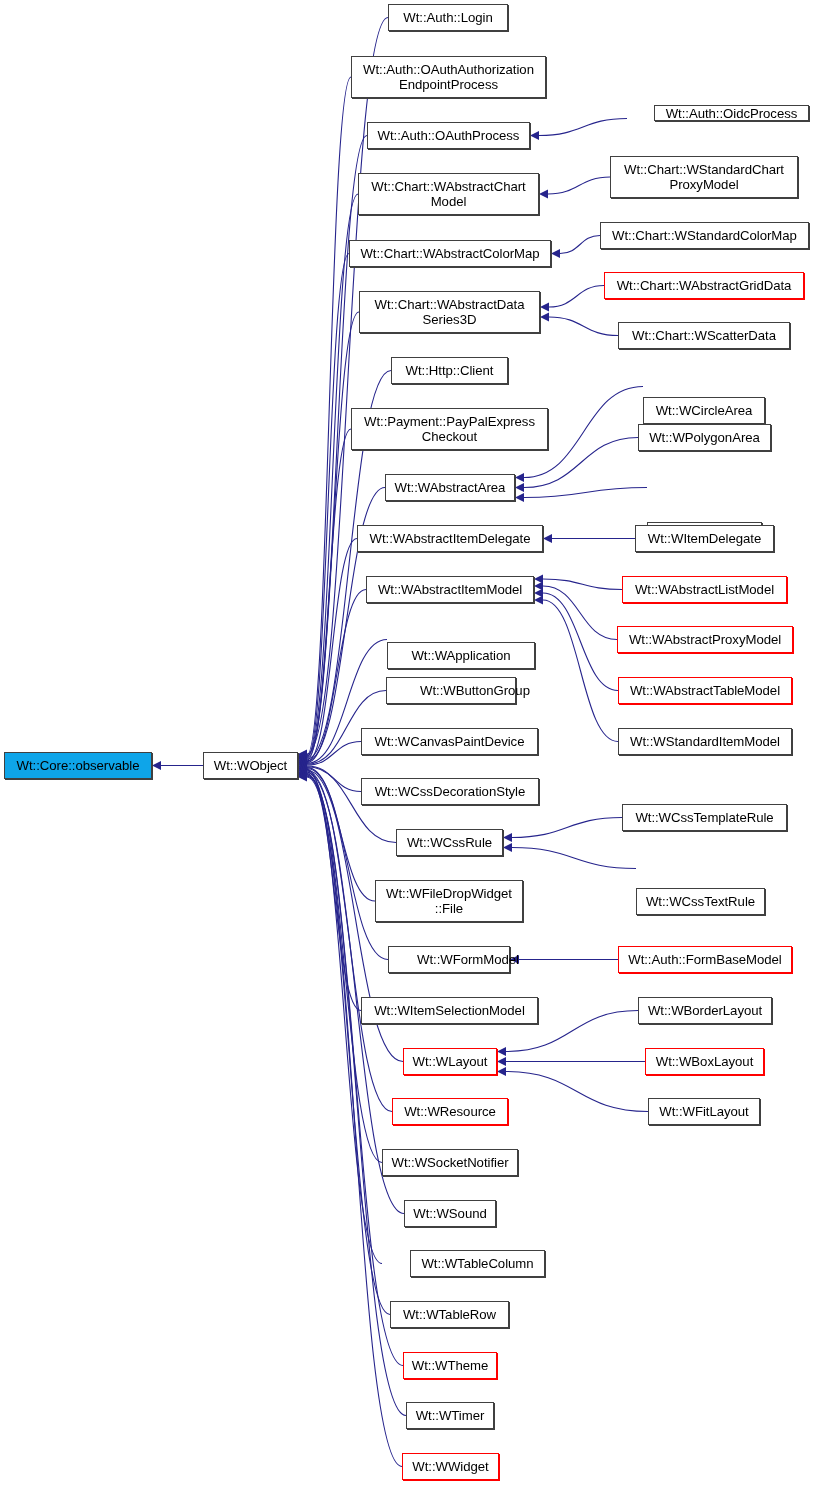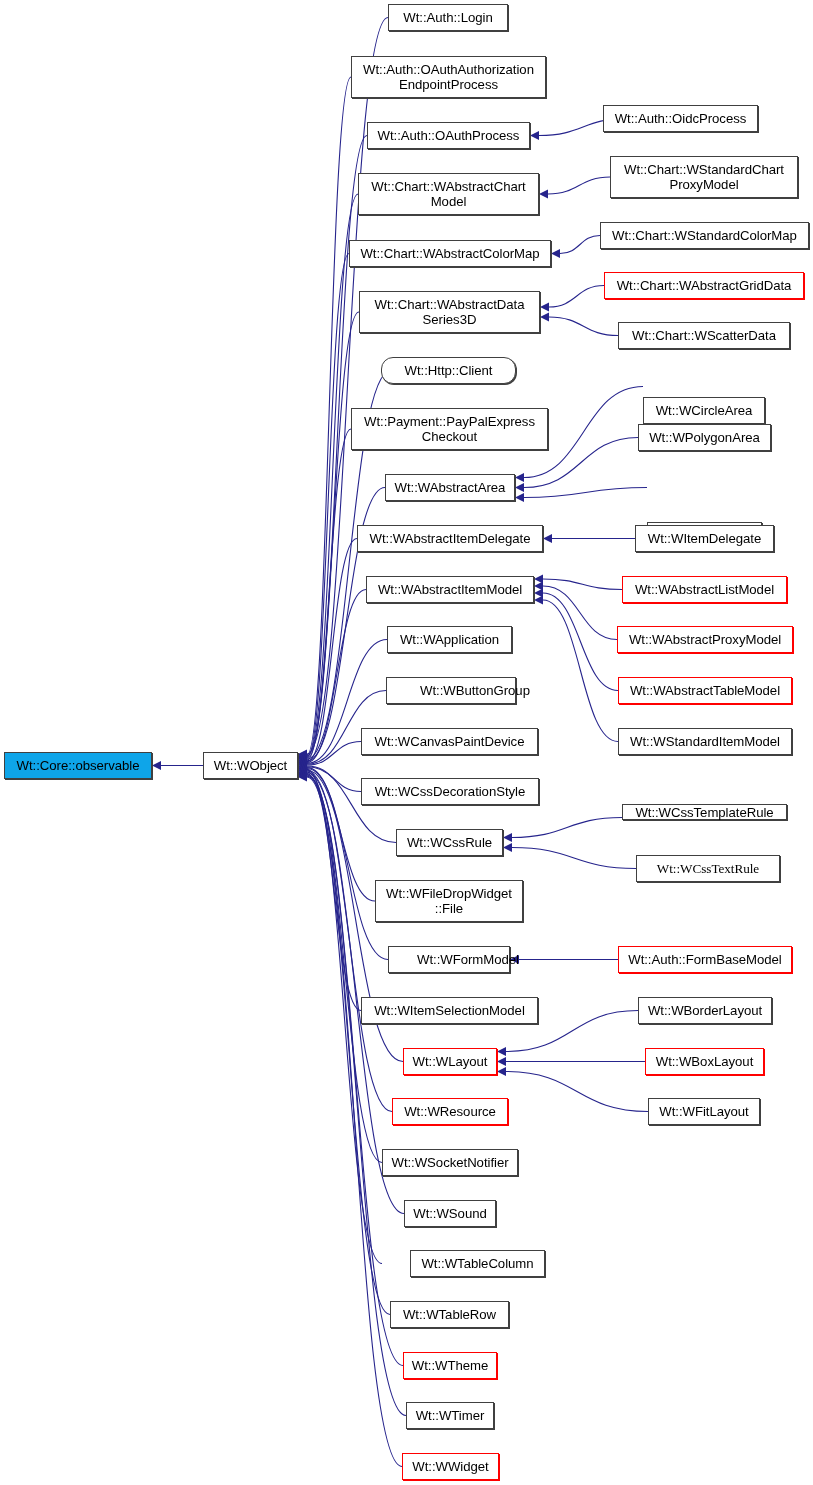--- a/index.html
+++ b/index.html
@@ -161,57 +161,57 @@
     <div class="node" style="left: 203px; top: 752px; width: 95px; height: 27px;"><span>Wt::WObject</span></div>
     <div class="node" style="left: 388px; top: 4px; width: 120px; height: 27px;"><span>Wt::Auth::Login</span></div>
     <div class="node" style="left: 351px; top: 56px; width: 195px; height: 42px;"><span>Wt::Auth::OAuthAuthorization
 EndpointProcess</span></div>
     <div class="node" style="left: 367px; top: 122px; width: 163px; height: 27px;"><span>Wt::Auth::OAuthProcess</span></div>
     <div class="node" style="left: 349px; top: 240px; width: 202px; height: 27px;"><span>Wt::Chart::WAbstractColorMap</span></div>
     <div class="node" style="left: 358px; top: 173px; width: 181px; height: 42px;"><span>Wt::Chart::WAbstractChart
 Model</span></div>
     <div class="node" style="left: 359px; top: 291px; width: 181px; height: 42px;"><span>Wt::Chart::WAbstractData
 Series3D</span></div>
-    <div class="node" style="left: 381px; top: 357px; width: 135px; height: 27px; border-radius: 12px;"><span>Wt::Http::Client</span></div>
+    <div class="node" style="left: 391px; top: 357px; width: 117px; height: 27px;"><span>Wt::Http::Client</span></div>
     <div class="node" style="left: 351px; top: 408px; width: 197px; height: 42px;"><span>Wt::Payment::PayPalExpress
 Checkout</span></div>
     <div class="node" style="left: 385px; top: 474px; width: 130px; height: 27px;"><span>Wt::WAbstractArea</span></div>
     <div class="node" style="left: 357px; top: 525px; width: 186px; height: 27px;"><span>Wt::WAbstractItemDelegate</span></div>
     <div class="node" style="left: 366px; top: 576px; width: 168px; height: 27px;"><span>Wt::WAbstractItemModel</span></div>
-    <div class="node" style="left: 387px; top: 626px; width: 125px; height: 27px;"><span>Wt::WApplication</span></div>
+    <div class="node" style="left: 387px; top: 642px; width: 148px; height: 27px;"><span>Wt::WApplication</span></div>
     <div class="node" style="left: 386px; top: 677px; width: 130px; height: 27px; padding-left: 48px;"><span>Wt::WButtonGroup</span></div>
     <div class="node" style="left: 361px; top: 728px; width: 177px; height: 27px;"><span>Wt::WCanvasPaintDevice</span></div>
     <div class="node" style="left: 361px; top: 778px; width: 178px; height: 27px;"><span>Wt::WCssDecorationStyle</span></div>
     <div class="node" style="left: 396px; top: 829px; width: 107px; height: 27px;"><span>Wt::WCssRule</span></div>
     <div class="node" style="left: 375px; top: 880px; width: 148px; height: 42px;"><span>Wt::WFileDropWidget
 ::File</span></div>
     <div class="node" style="left: 388px; top: 946px; width: 122px; height: 27px; padding-left: 38px;"><span>Wt::WFormModel</span></div>
     <div class="node" style="left: 361px; top: 997px; width: 177px; height: 27px;"><span>Wt::WItemSelectionModel</span></div>
     <div class="node red" style="left: 403px; top: 1048px; width: 94px; height: 27px;"><span>Wt::WLayout</span></div>
     <div class="node red" style="left: 392px; top: 1098px; width: 116px; height: 27px;"><span>Wt::WResource</span></div>
     <div class="node" style="left: 382px; top: 1149px; width: 136px; height: 27px;"><span>Wt::WSocketNotifier</span></div>
     <div class="node" style="left: 404px; top: 1200px; width: 92px; height: 27px;"><span>Wt::WSound</span></div>
     <div class="node" style="left: 382px; top: 1250px; width: 135px; height: 27px; margin-left: 28px;"><span>Wt::WTableColumn</span></div>
     <div class="node" style="left: 390px; top: 1301px; width: 119px; height: 27px;"><span>Wt::WTableRow</span></div>
     <div class="node red" style="left: 403px; top: 1352px; width: 94px; height: 27px;"><span>Wt::WTheme</span></div>
     <div class="node" style="left: 406px; top: 1402px; width: 88px; height: 27px;"><span>Wt::WTimer</span></div>
     <div class="node red" style="left: 402px; top: 1453px; width: 97px; height: 27px;"><span>Wt::WWidget</span></div>
-    <div class="node" style="left: 603px; top: 105px; width: 155px; height: 27px;"><span>Wt::Auth::OidcProcess</span></div>
+    <div class="node" style="left: 654px; top: 105px; width: 155px; height: 16px;"><span>Wt::Auth::OidcProcess</span></div>
     <div class="node" style="left: 610px; top: 156px; width: 188px; height: 42px;"><span>Wt::Chart::WStandardChart
 ProxyModel</span></div>
     <div class="node" style="left: 600px; top: 222px; width: 209px; height: 27px;"><span>Wt::Chart::WStandardColorMap</span></div>
     <div class="node red" style="left: 604px; top: 272px; width: 200px; height: 27px;"><span>Wt::Chart::WAbstractGridData</span></div>
     <div class="node" style="left: 618px; top: 322px; width: 172px; height: 27px;"><span>Wt::Chart::WScatterData</span></div>
     <div class="node" style="left: 643px; top: 373px; width: 122px; height: 27px; margin-top: 24px;"><span>Wt::WCircleArea</span></div>
     <div class="node" style="left: 638px; top: 424px; width: 133px; height: 27px;"><span>Wt::WPolygonArea</span></div>
     <div class="node" style="left: 647px; top: 474px; width: 115px; height: 27px; margin-top: 48px;"><span>Wt::WRectArea</span></div>
     <div class="node" style="left: 635px; top: 525px; width: 139px; height: 27px;"><span>Wt::WItemDelegate</span></div>
     <div class="node red" style="left: 622px; top: 576px; width: 165px; height: 27px;"><span>Wt::WAbstractListModel</span></div>
     <div class="node red" style="left: 617px; top: 626px; width: 176px; height: 27px;"><span>Wt::WAbstractProxyModel</span></div>
     <div class="node red" style="left: 618px; top: 677px; width: 174px; height: 27px;"><span>Wt::WAbstractTableModel</span></div>
     <div class="node" style="left: 618px; top: 728px; width: 174px; height: 27px;"><span>Wt::WStandardItemModel</span></div>
-    <div class="node" style="left: 622px; top: 804px; width: 165px; height: 16px;"><span>Wt::WCssTemplateRule</span></div>
-    <div class="node" style="left: 636px; top: 855px; width: 144px; height: 27px; font-family: Liberation Serif, serif;"><span>Wt::WCssTextRule</span></div>
+    <div class="node" style="left: 622px; top: 804px; width: 165px; height: 27px;"><span>Wt::WCssTemplateRule</span></div>
+    <div class="node" style="left: 636px; top: 888px; width: 129px; height: 27px;"><span>Wt::WCssTextRule</span></div>
     <div class="node red" style="left: 618px; top: 946px; width: 174px; height: 27px;"><span>Wt::Auth::FormBaseModel</span></div>
     <div class="node" style="left: 638px; top: 997px; width: 134px; height: 27px;"><span>Wt::WBorderLayout</span></div>
     <div class="node red" style="left: 645px; top: 1048px; width: 119px; height: 27px;"><span>Wt::WBoxLayout</span></div>
     <div class="node" style="left: 648px; top: 1098px; width: 112px; height: 27px;"><span>Wt::WFitLayout</span></div>
   </div>
 
 </body></html>

